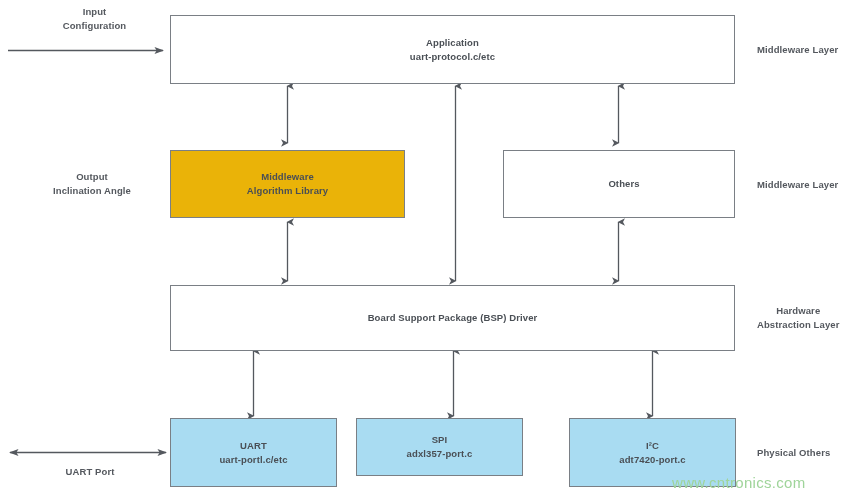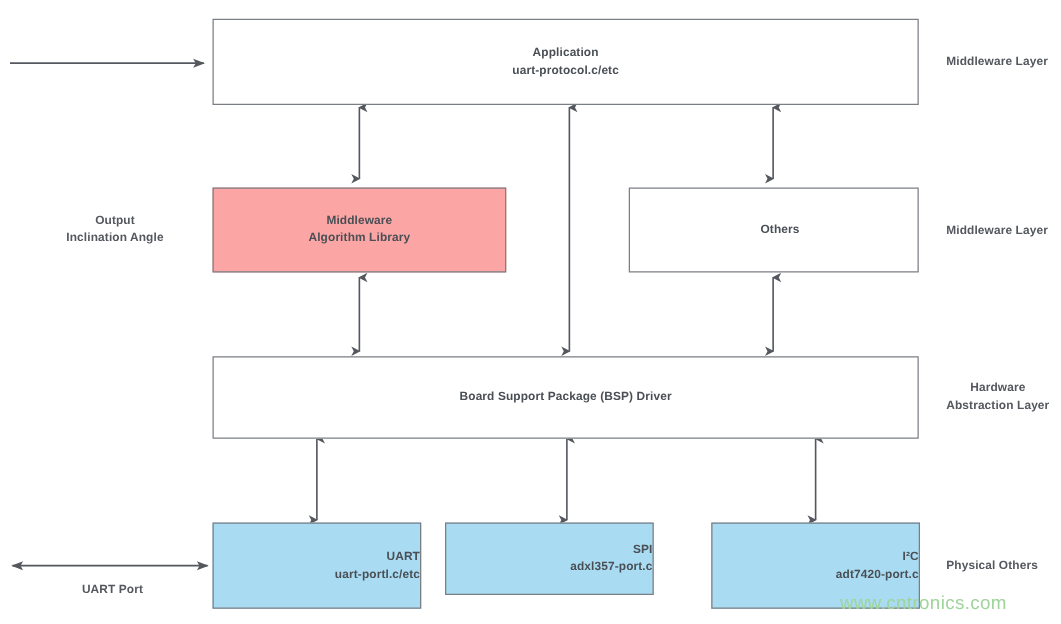--- a/index.html
+++ b/index.html
@@ -28,22 +28,22 @@
     flex-direction: column;
     align-items: center;
     justify-content: center;
     text-align: center;
     color: #4a4f55;
     font-size: 9.5px;
     font-weight: bold;
     letter-spacing: 0.1px;
     line-height: 1.45;
   }
-  .box.fill-light { background: #fca5a5; }
-  .box.fill-blue  { background: #a9dcf2; align-items: flex-end; }
+  .box.fill-light { background: #eab308; }
+  .box.fill-blue  { background: #a9dcf2; }
   .box .line2 { font-weight: bold; }
 
   
   .layer-label {
     position: absolute;
     color: #54585e;
     font-size: 9.5px;
     font-weight: bold;
     line-height: 1.5;
     letter-spacing: 0.1px;
@@ -179,20 +179,22 @@
 
   <div class="layer-label" style="left:757px; top:43px;">Middleware Layer</div>
 
   <div class="layer-label" style="left:757px; top:178px;">Middleware Layer</div>
 
   <div class="layer-label" style="left:757px; top:304px;">Hardware
 Abstraction Layer</div>
 
   <div class="layer-label" style="left:757px; top:446px;">Physical Others</div>
 
+  <div class="side-label" style="left:22px; top:5px; width:145px;">Input
+Configuration</div>
 
   <div class="side-label" style="left:12px; top:170px; width:160px;">Output
 Inclination Angle</div>
 
   <div class="side-label" style="left:30px; top:421px; width:120px;margin-top:44px;">UART Port</div>
 
   <div class="watermark" style="left:672px; top:474px;">www.cntronics.com</div>
 
 </div>
 

